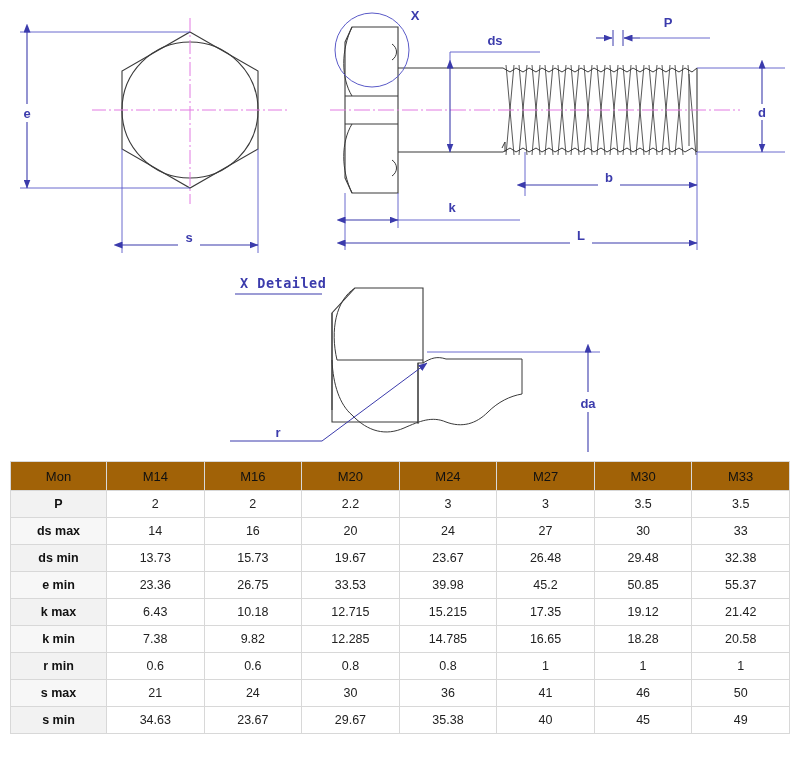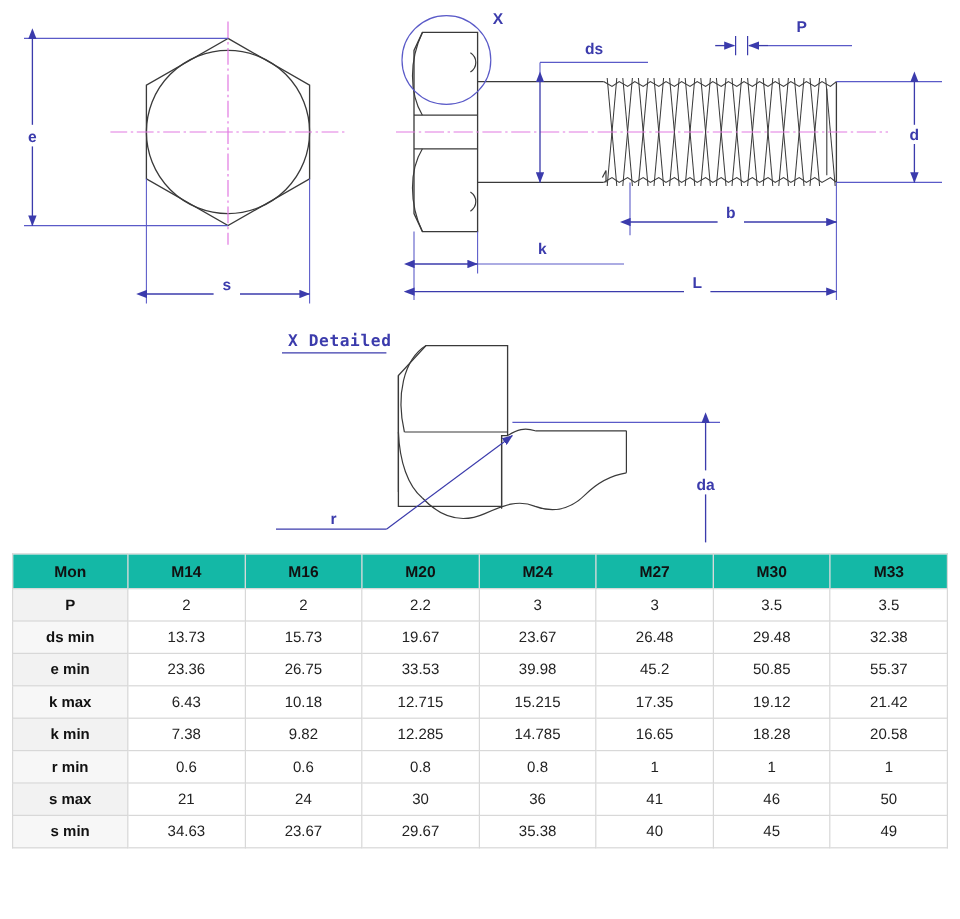--- a/index.html
+++ b/index.html
@@ -63,22 +63,22 @@
   table.spec col.c0 { width: 96px; }
   table.spec th, table.spec td {
     border: 1px solid #d8d8d8;
     height: 26px;
     text-align: center;
     vertical-align: middle;
     padding: 0 2px;
     white-space: nowrap;
   }
   table.spec thead th {
-    background: #14b8a6;
-    font-weight: bold;
+    background: #a16207;
+    font-weight: normal;
     color: #111;
     font-size: 13px;
     height: 28px;
   }
   table.spec tbody th {
     background: #f7f7f7;
     font-weight: bold;
     color: #111;
     font-size: 12.5px;
   }
@@ -287,20 +287,30 @@
             <th>P</th>
             <td>2</td>
             <td>2</td>
             <td>2.2</td>
             <td>3</td>
             <td>3</td>
             <td>3.5</td>
             <td>3.5</td>
           </tr>
           <tr>
+            <th>ds max</th>
+            <td>14</td>
+            <td>16</td>
+            <td>20</td>
+            <td>24</td>
+            <td>27</td>
+            <td>30</td>
+            <td>33</td>
+          </tr>
+          <tr>
             <th>ds min</th>
             <td>13.73</td>
             <td>15.73</td>
             <td>19.67</td>
             <td>23.67</td>
             <td>26.48</td>
             <td>29.48</td>
             <td>32.38</td>
           </tr>
           <tr>

